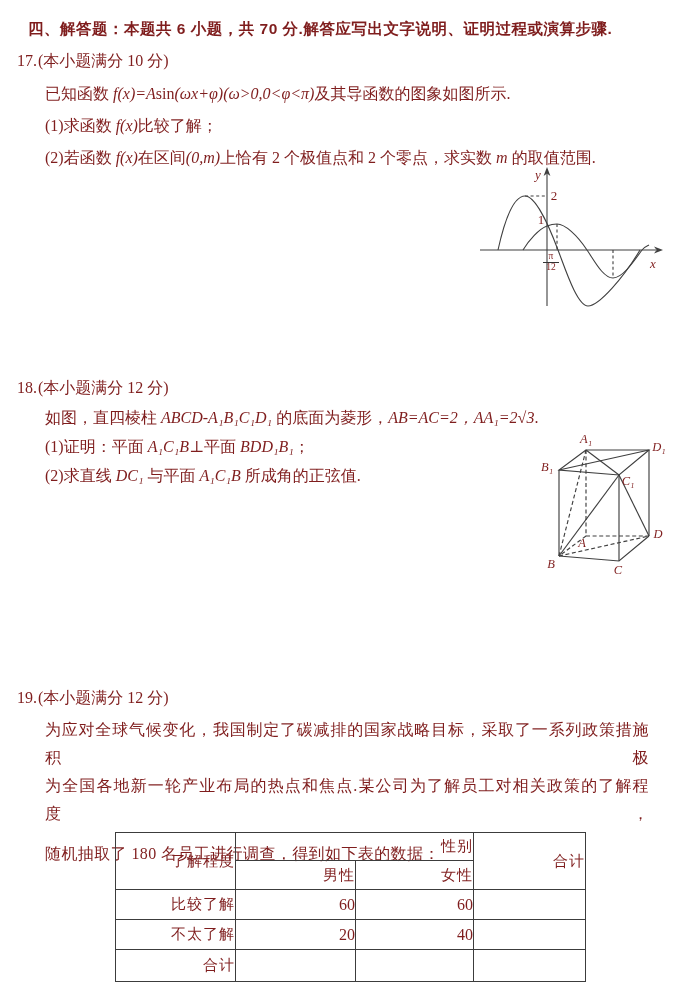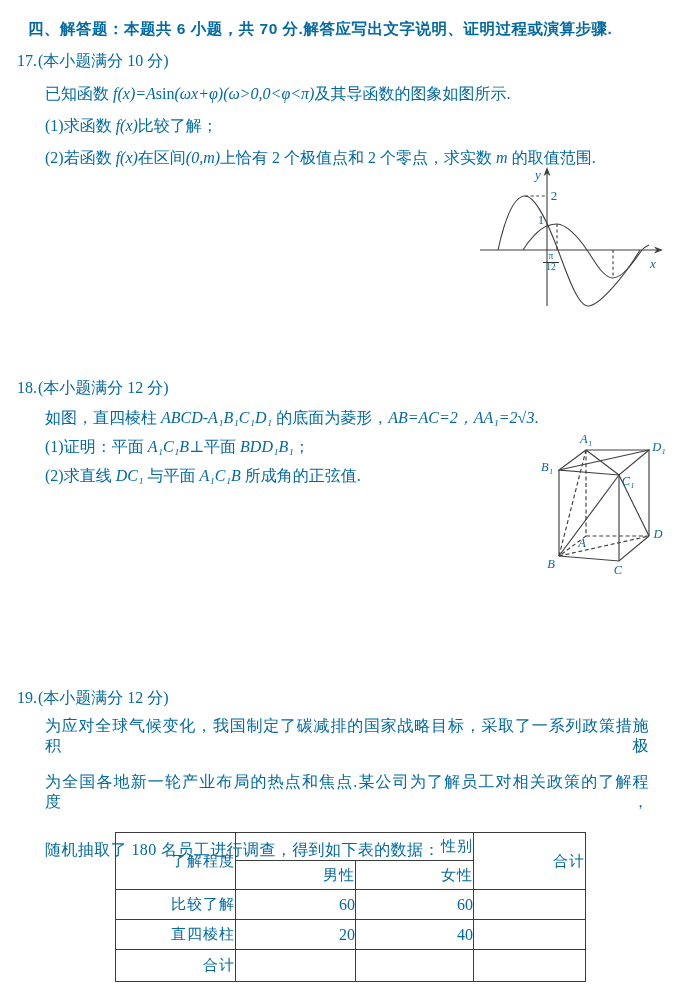--- a/index.html
+++ b/index.html
@@ -1,31 +1,31 @@
 <!DOCTYPE html>
 <html><head>
 <meta charset="utf-8">
 <style>
   * { margin:0; padding:0; box-sizing:border-box; }
   html,body { background:#e8e8e8; }
   .page {
     position:relative; width:692px; height:995px; background:#ffffff;
-    margin:0 auto; overflow:hidden; color:#0369a1;
+    margin:0 auto; overflow:hidden; color:#7f1d1d;
     font-family:"Liberation Serif","DejaVu Serif","DejaVu Sans",serif;
   }
   .line { position:absolute; white-space:nowrap; font-size:16px; line-height:22px; }
   .sec-header {
     font-family:"Liberation Sans","DejaVu Sans",sans-serif;
     font-weight:bold; font-size:15.5px; letter-spacing:0.5px;
   }
   .qnum { font-family:"Liberation Serif","DejaVu Serif",serif; margin-right:1px; }
   .mi { font-style:italic; }
   .rm { font-style:normal; }
   .para-line {
-    position:absolute; left:45px; width:604px; font-size:16px; line-height:20px;
+    position:absolute; left:45px; width:604px; font-size:16px; line-height:28px;
     text-align:justify; text-align-last:justify; letter-spacing:0.4px;
   }
   .para-line.last { text-align-last:left; }
   
   .fig17 { position:absolute; left:453px; top:163px; width:215px; height:158px; }
   .fig17 svg { position:absolute; left:0; top:0; }
   .fig-label {
     position:absolute; font-size:13px; line-height:13px;
     transform:translate(-50%,-50%); white-space:nowrap;
   }
@@ -180,21 +180,21 @@
       <td>男性</td>
       <td>女性</td>
     </tr>
     <tr style="height:30px;">
       <td>比较了解</td>
       <td class="num">60</td>
       <td class="num">60</td>
       <td class="num"></td>
     </tr>
     <tr style="height:30px;">
-      <td>直四棱柱</td>
+      <td>不太了解</td>
       <td class="num">20</td>
       <td class="num">40</td>
       <td class="num"></td>
     </tr>
     <tr style="height:32px;">
       <td>合计</td>
       <td class="num"></td>
       <td class="num"></td>
       <td class="num"></td>
     </tr>

